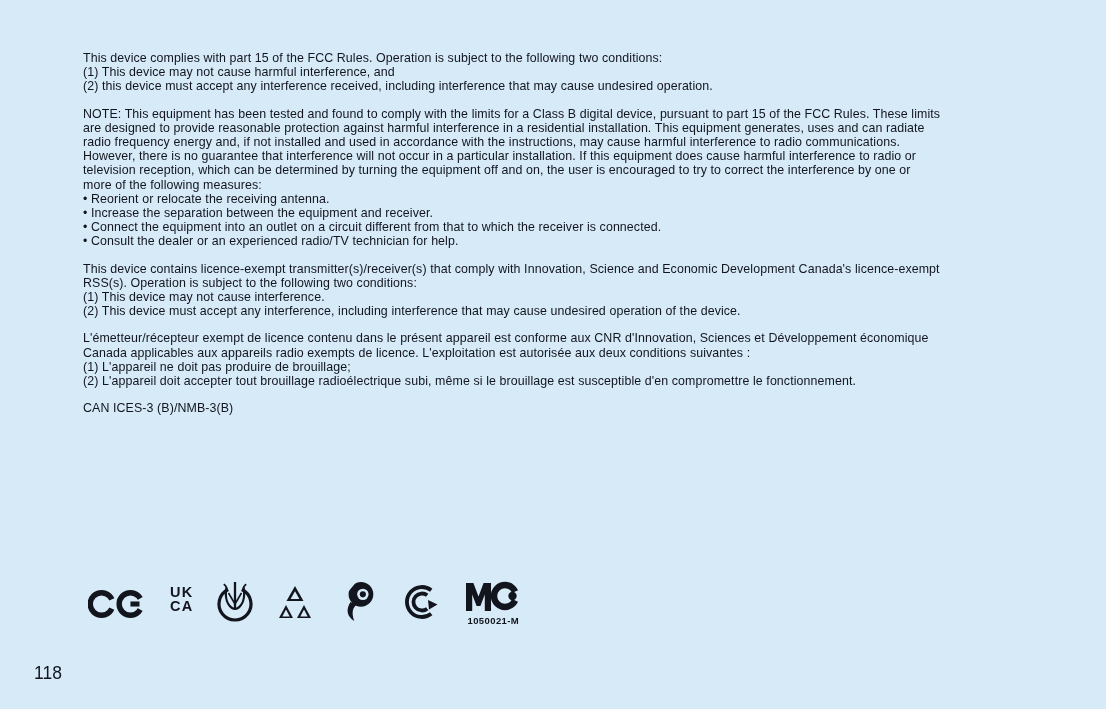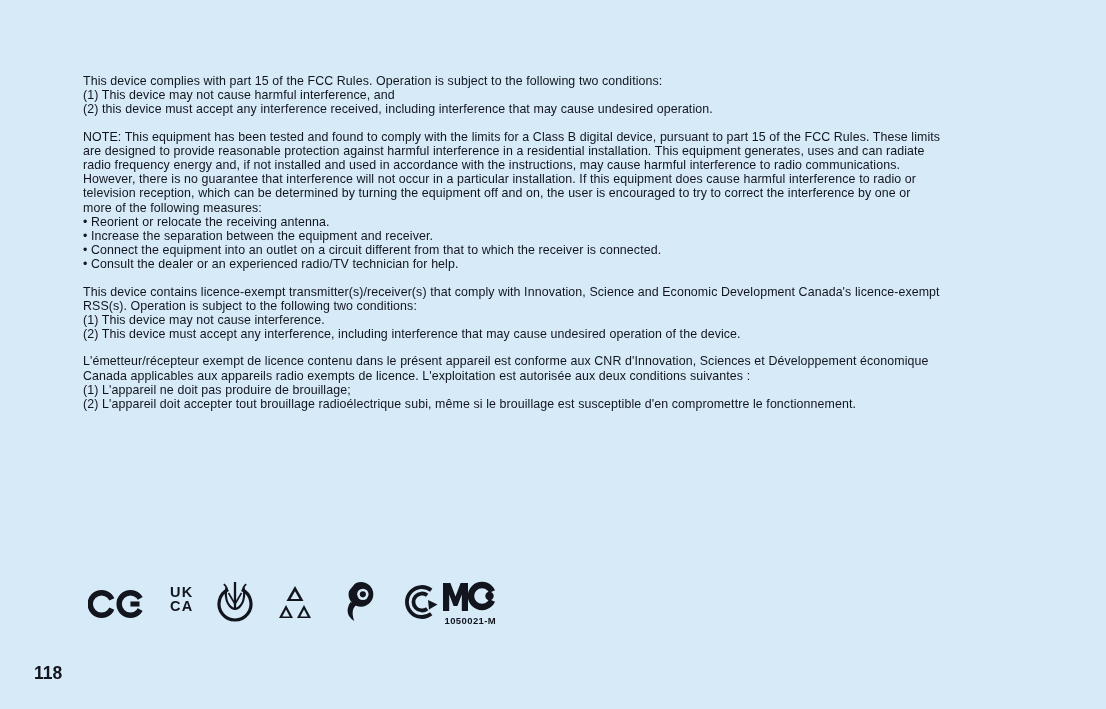--- a/index.html
+++ b/index.html
@@ -6,21 +6,21 @@
   body{
     width:1106px;height:709px;
     background:#d7eaf8;
     font-family:"Liberation Sans","DejaVu Sans",sans-serif;
     color:#12151e;
     overflow:hidden;
     position:relative;
   }
   .page{position:absolute;inset:0;background:#d7eaf8;}
   .content{
-    position:absolute;left:83px;top:51px;width:950px;margin-top:23px;
+    position:absolute;left:83px;top:51px;width:950px;
   }
   .para{
     white-space:pre-line;
     font-size:12.4px;
     line-height:14.2px;
     letter-spacing:0.1px;
     margin:0 0 13px 0;
   }
   .para.thai{
     font-size:13.5px;
@@ -44,24 +44,24 @@
   .mc-code{
     font-size:9.5px;font-weight:700;letter-spacing:0.4px;
     text-align:center;margin-top:1px;color:#12151e;
   }
   .pos-ce{margin-left:2px;margin-top:10px;}
   .pos-ukca{margin-left:26px;}
   .pos-ua{margin-left:20px;margin-top:0px;}
   .pos-tri{margin-left:17px;margin-top:6px;}
   .pos-blob{margin-left:25px;margin-top:2px;}
   .pos-arc{margin-left:24px;margin-top:6px;}
-  .pos-mc{margin-top:2px;}
+  .pos-mc{margin-left:23px;margin-top:2px;}
   .page-number{
     position:absolute;left:34px;top:663px;
-    font-size:17.5px;font-weight:700;color:#12151e;
+    font-size:17.5px;font-weight:400;color:#12151e;
   }
 </style>
 </head>
 <body>
 
 <div class="page">
 
   <div class="content">
     <p class="para">This device complies with part 15 of the FCC Rules. Operation is subject to the following two conditions:
 (1) This device may not cause harmful interference, and
@@ -77,20 +77,21 @@
 • Connect the equipment into an outlet on a circuit different from that to which the receiver is connected.
 • Consult the dealer or an experienced radio/TV technician for help.</p>
     <p class="para">This device contains licence-exempt transmitter(s)/receiver(s) that comply with Innovation, Science and Economic Development Canada's licence-exempt
 RSS(s). Operation is subject to the following two conditions:
 (1) This device may not cause interference.
 (2) This device must accept any interference, including interference that may cause undesired operation of the device.</p>
     <p class="para">L'émetteur/récepteur exempt de licence contenu dans le présent appareil est conforme aux CNR d'Innovation, Sciences et Développement économique
 Canada applicables aux appareils radio exempts de licence. L'exploitation est autorisée aux deux conditions suivantes :
 (1) L'appareil ne doit pas produire de brouillage;
 (2) L'appareil doit accepter tout brouillage radioélectrique subi, même si le brouillage est susceptible d'en compromettre le fonctionnement.</p>
+    <p class="para ices">CAN ICES-3 (B)/NMB-3(B)</p>
   </div>
 
   <div class="logos">
 
     <div class="mark pos-ce">
       <svg width="56" height="32" viewBox="0 0 62 34">
         <circle class="stroke-ink" cx="15" cy="17" r="12.5" stroke-width="6"></circle>
         <polygon class="bg" points="15,17 34,8.5 34,25.5"></polygon>
         <circle class="stroke-ink" cx="47" cy="17" r="12.5" stroke-width="6"></circle>
         <polygon class="bg" points="47,17 62,8.5 62,25.5"></polygon>

